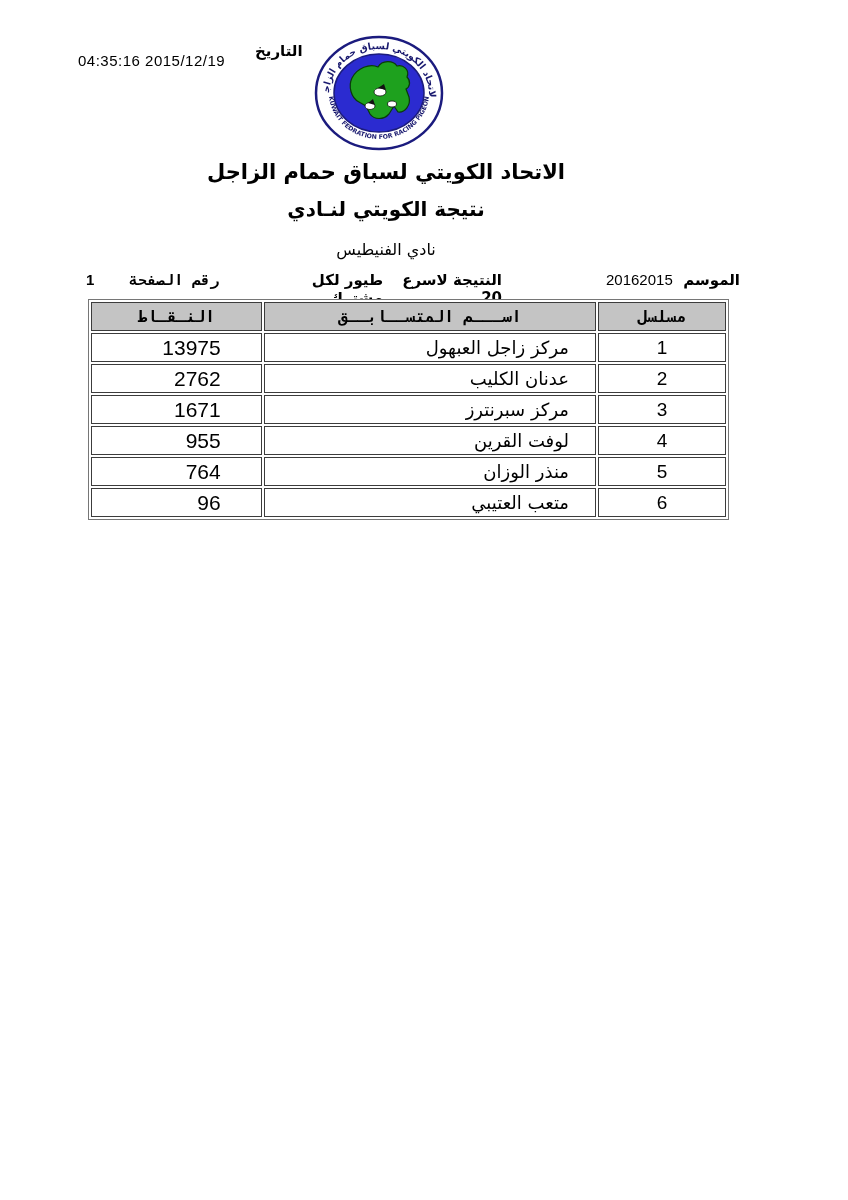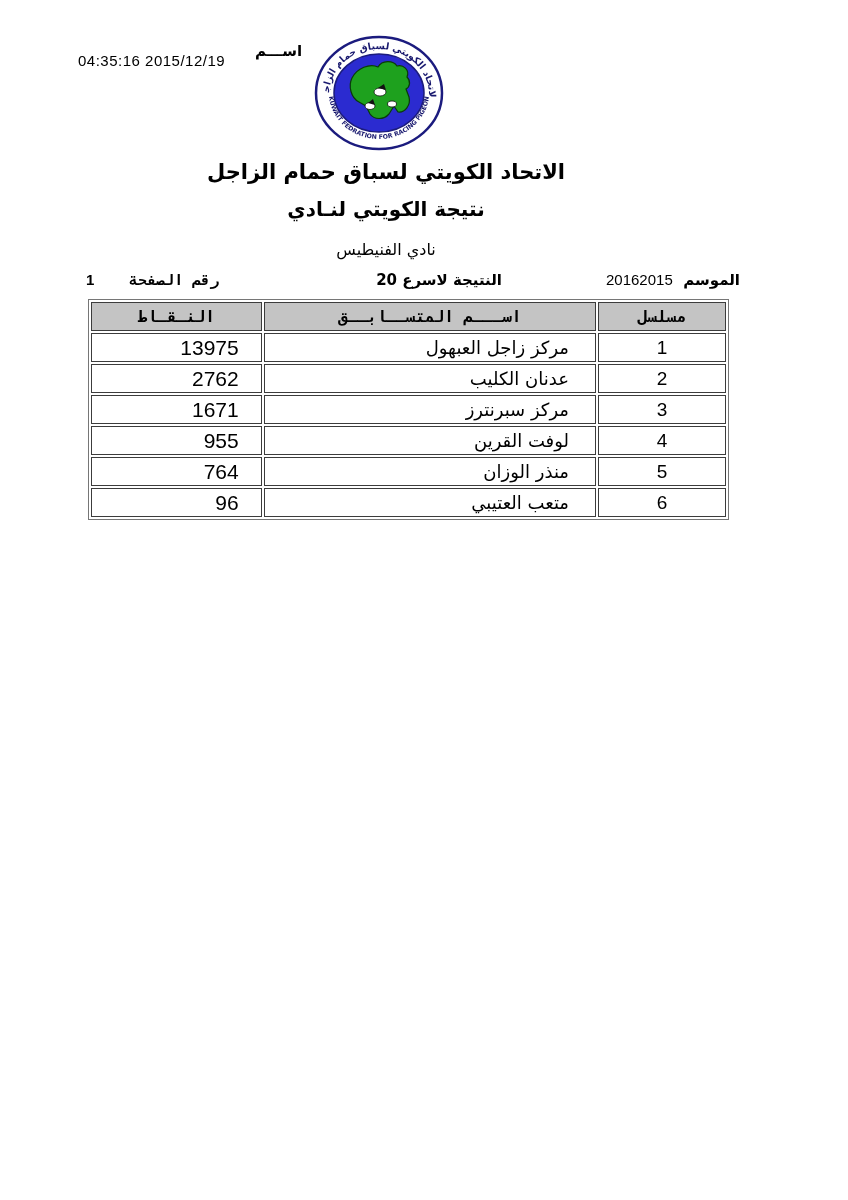--- a/index.html
+++ b/index.html
@@ -43,28 +43,28 @@
   }
   .results-table th {
     background:#c4c4c4; height:27px; font-size:16px; font-weight:bold; text-align:center;font-family:Liberation Mono, monospace;
   }
   .results-table td { height:27px; background:#ffffff; }
   .col-serial { width:126px; }
   .col-name   { width:327px; }
   .col-points { width:168px; }
   td.cell-serial { text-align:center; font-size:19px; font-family:"Liberation Sans","DejaVu Sans",sans-serif; }
   td.cell-name   { text-align:right; padding-right:26px; font-size:18px; }
-  td.cell-points { text-align:left; direction:ltr; padding-right:22px; font-size:21px;
+  td.cell-points { text-align:left; direction:ltr; padding-right:40px; font-size:21px;
                    font-family:"Liberation Sans","DejaVu Sans",sans-serif; text-align:right; }
 </style>
 </head>
 <body>
 
 <span class="abs date-value num">04:35:16 2015/12/19</span>
-<span class="abs date-label">اســـم</span>
+<span class="abs date-label">التاريخ</span>
 
 <svg class="abs logo" width="130" height="118" viewBox="0 0 130 118" xmlns="http://www.w3.org/2000/svg">
   <ellipse cx="65" cy="59" rx="63" ry="56" fill="#ffffff" stroke="#1b1b7e" stroke-width="2.5"></ellipse>
   <ellipse cx="65" cy="59" rx="45" ry="39" stroke="#1b1b7e" stroke-width="1.5" fill="#2b2bd0"></ellipse>
   <path d="M 38,44 C 43,34 56,29 64,33 C 68,26 79,26 83,32 C 89,30 96,36 93,43
            C 97,47 96,53 92,55 L 95,63 C 97,71 91,79 84,78 L 80,72 L 75,80
            C 70,86 60,86 56,80 L 52,72 L 45,68 C 37,64 34,52 38,44 Z" stroke="#0a3a0a" stroke-width="1.2" fill="#1ea11e"></path>
   <g>
     <ellipse cx="66" cy="58" rx="6" ry="4" fill="#ffffff" stroke="#111" stroke-width="0.8"></ellipse>
     <path d="M 64,54 L 70,50 L 72,56 Z" fill="#111"></path>
@@ -85,20 +85,21 @@
 <div class="abs title-wrap title-federation">الاتحاد الكويتي لسباق حمام الزاجل</div>
 <div class="abs title-wrap title-report">نتيجة الكويتي لنـادي</div>
 <div class="abs title-wrap title-club">نادي الفنيطيس</div>
 
 <div class="abs meta season-group">
   <span class="bold">الموسم</span>
   <span class="num">20162015</span>
 </div>
 <div class="abs meta result-group">
   <span class="bold">النتيجة لاسرع 20</span>
+  <span class="bold">طيور لكل مشترك</span>
 </div>
 <span class="abs meta bold page-label">رقم الصفحة</span>
 <span class="abs meta bold num page-value">1</span>
 
 <table class="results-table">
   <colgroup>
     <col class="col-serial">
       <col class="col-name">
       <col class="col-points">
   </colgroup>

